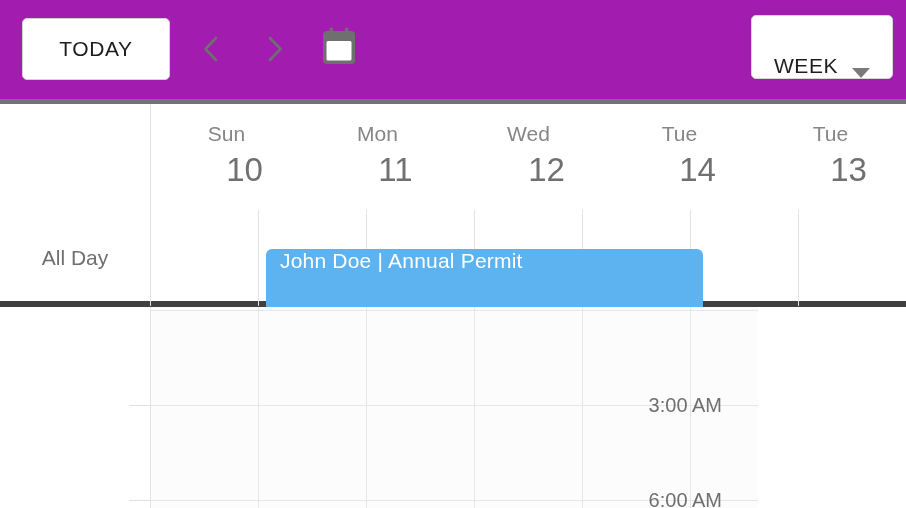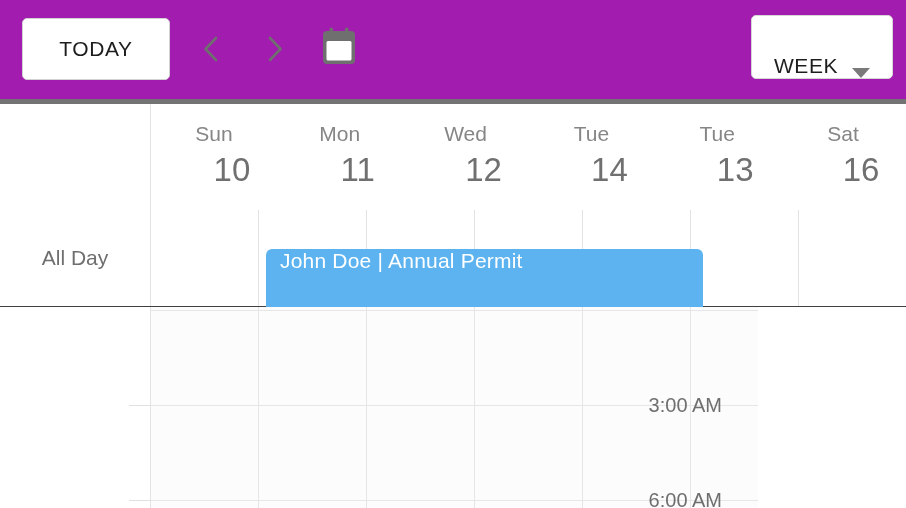--- a/index.html
+++ b/index.html
@@ -134,21 +134,21 @@
     margin-top: 4px;
     margin-left: 36px;
   }
 
   
   .allday {
     position: absolute;
     left: 0; top: 210px;
     width: 906px; height: 97px;
     background: #ffffff;
-    border-bottom: 1px solid #404040;
+    border-bottom: 6px solid #404040;
   }
   .allday-label {
     position: absolute;
     left: 0; top: 0;
     width: 151px; height: 96px;
     border-right: 1px solid #e3e3e3;
     display: flex;
     align-items: center;
     justify-content: center;
     color: #6f6f6f;
@@ -306,24 +306,20 @@
       <div class="dh-col">
         <span class="dh-name">Tue</span>
         <span class="dh-num">14</span>
       </div>
 
       <div class="dh-col">
         <span class="dh-name">Tue</span>
         <span class="dh-num">13</span>
       </div>
 
-      <div class="dh-col">
-        <span class="dh-name">Sat</span>
-        <span class="dh-num">16</span>
-      </div>
 
     </div>
   </div>
 
   <div class="allday">
     <div class="allday-label">All Day</div>
     <div class="allday-cols">
       <div class="allday-cell"></div>
       <div class="allday-cell"></div>
       <div class="allday-cell"></div>

